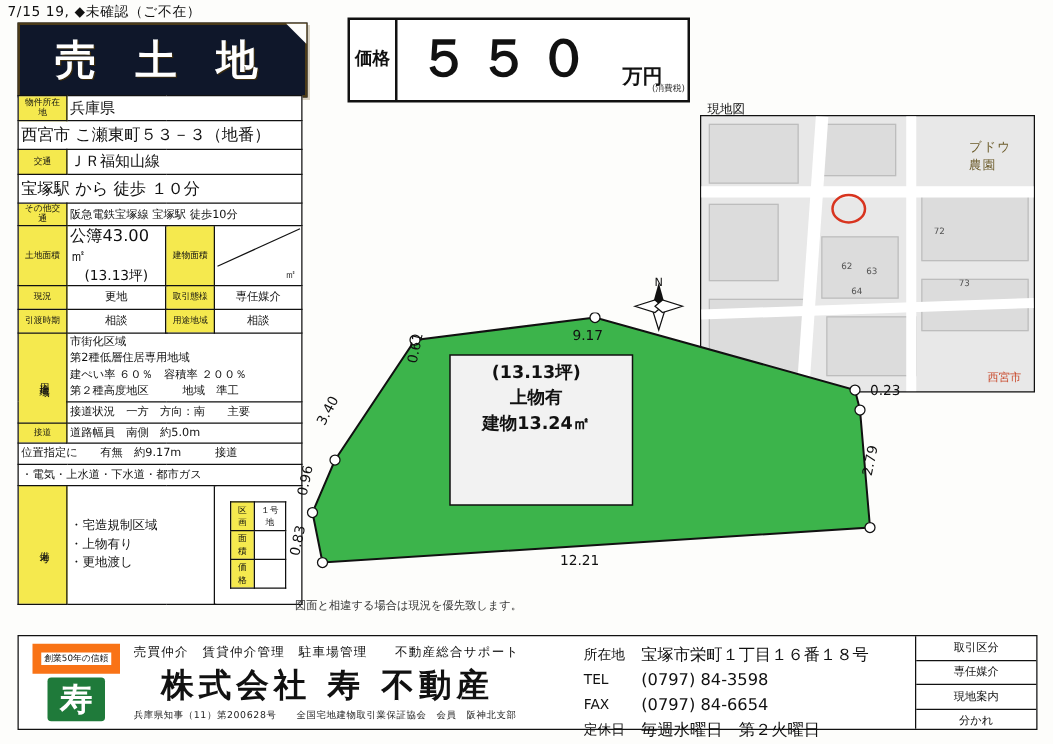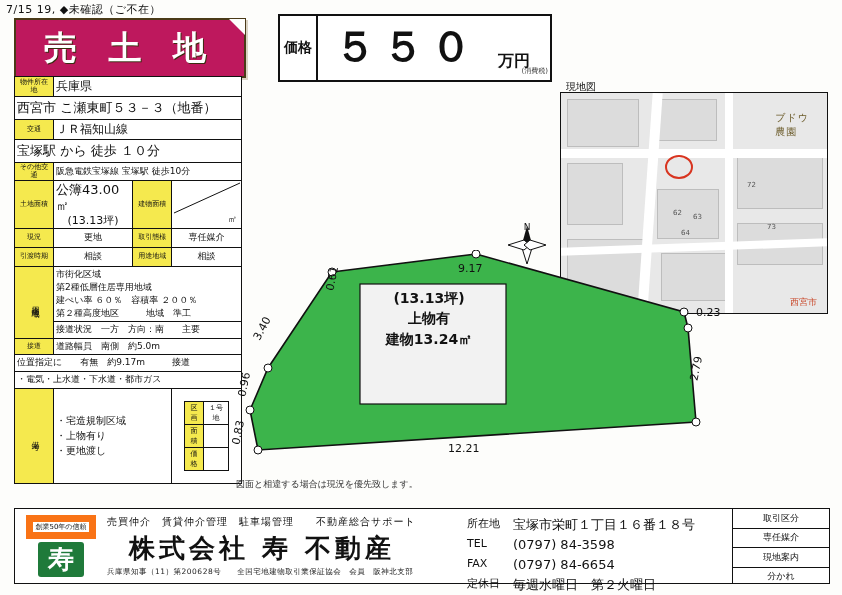--- a/index.html
+++ b/index.html
@@ -16,21 +16,21 @@
   
   .top-note{
     position:absolute;left:6px;top:2px;
     font-size:11px;letter-spacing:0.5px;
     font-family:"DejaVu Sans", sans-serif;
   }
 
   
   .title-banner{
     position:absolute;left:14px;top:18px;width:228px;height:56px;
-    background:#be185d;
+    background:#0f172a;
     border:2px solid #4a3a18;
     box-shadow:2px 2px 0 #d9d2c2;
   }
   .title-banner .corner{
     position:absolute;right:-1px;top:-1px;
     width:0;height:0;border-top:16px solid #fdfdfb;border-left:16px solid transparent;
   }
   .title-text{
     position:absolute;inset:0;
     color:#fff;font-size:33px;font-weight:bold;letter-spacing:10px;

